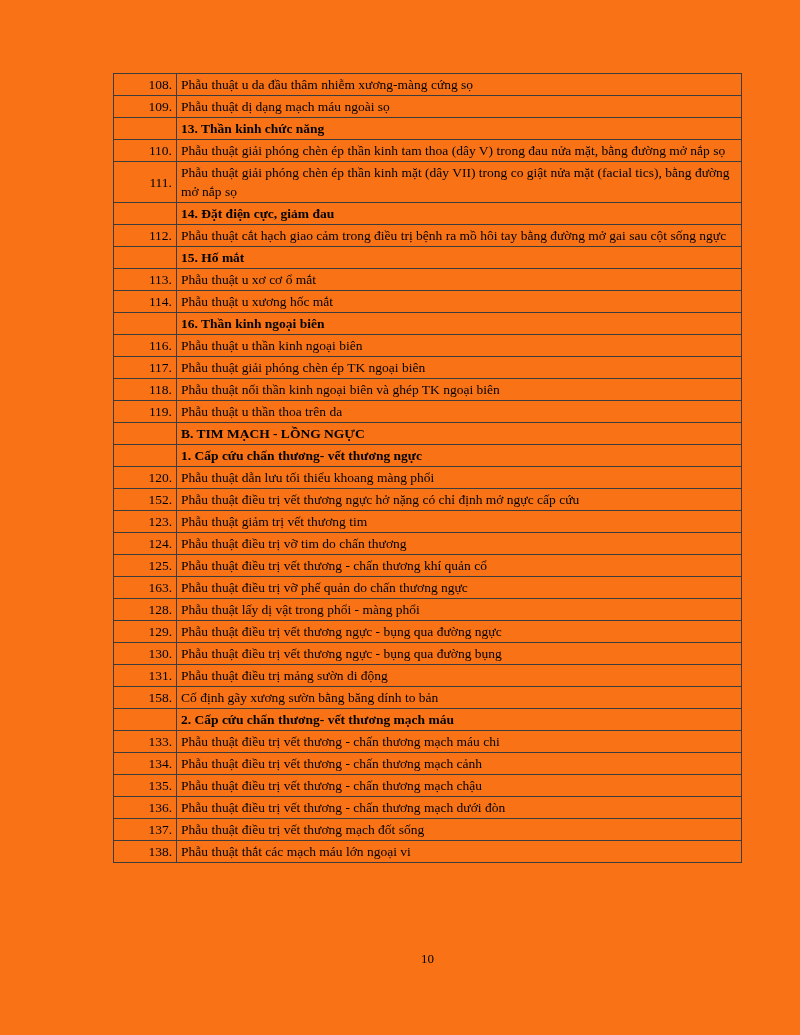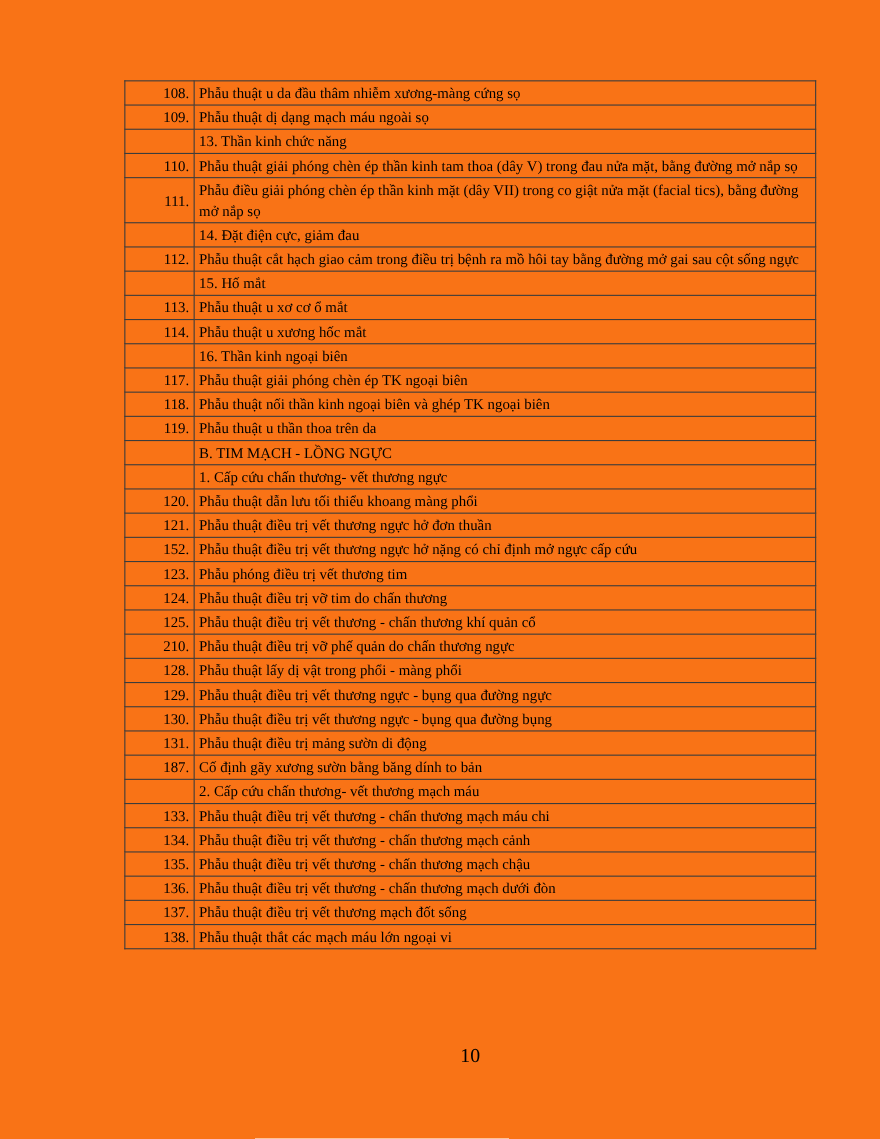--- a/index.html
+++ b/index.html
@@ -36,29 +36,29 @@
   }
   td.num {
     width: 63px;
     text-align: right;
     padding-right: 4px;
   }
   td.desc {
     padding-left: 7px;
   }
   td.desc.section {
-    font-weight: normal;
+    font-weight: bold;
   }
   .footer {
     position: absolute;
     left: 113px;
     top: 951px;
     width: 629px;
     text-align: center;
-    font-size: 18px;
+    font-size: 13px;
     line-height: 16px;
     color: #000000;
   }
 </style>
 </head>
 <body>
 
 <div class="page">
   <table class="proc-table">
     <tbody>
@@ -73,21 +73,21 @@
         <tr>
           <td class="num"></td>
           <td class="desc section">13. Thần kinh chức năng</td>
         </tr>
         <tr>
           <td class="num">110.</td>
           <td class="desc">Phẫu thuật giải phóng chèn ép thần kinh tam thoa (dây V) trong đau nửa mặt, bằng đường mở nắp sọ</td>
         </tr>
         <tr>
           <td class="num">111.</td>
-          <td class="desc">Phẫu điều giải phóng chèn ép thần kinh mặt (dây VII) trong co giật nửa mặt (facial tics), bằng đường mở nắp sọ</td>
+          <td class="desc">Phẫu thuật giải phóng chèn ép thần kinh mặt (dây VII) trong co giật nửa mặt (facial tics), bằng đường mở nắp sọ</td>
         </tr>
         <tr>
           <td class="num"></td>
           <td class="desc section">14. Đặt điện cực, giảm đau</td>
         </tr>
         <tr>
           <td class="num">112.</td>
           <td class="desc">Phẫu thuật cắt hạch giao cảm trong điều trị bệnh ra mồ hôi tay bằng đường mở gai sau cột sống ngực</td>
         </tr>
         <tr>
@@ -100,20 +100,24 @@
         </tr>
         <tr>
           <td class="num">114.</td>
           <td class="desc">Phẫu thuật u xương hốc mắt</td>
         </tr>
         <tr>
           <td class="num"></td>
           <td class="desc section">16. Thần kinh ngoại biên</td>
         </tr>
         <tr>
+          <td class="num">116.</td>
+          <td class="desc">Phẫu thuật u thần kinh ngoại biên</td>
+        </tr>
+        <tr>
           <td class="num">117.</td>
           <td class="desc">Phẫu thuật giải phóng chèn ép TK ngoại biên</td>
         </tr>
         <tr>
           <td class="num">118.</td>
           <td class="desc">Phẫu thuật nối thần kinh ngoại biên và ghép TK ngoại biên</td>
         </tr>
         <tr>
           <td class="num">119.</td>
           <td class="desc">Phẫu thuật u thần thoa trên da</td>
@@ -124,61 +128,57 @@
         </tr>
         <tr>
           <td class="num"></td>
           <td class="desc section">1. Cấp cứu chấn thương- vết thương ngực</td>
         </tr>
         <tr>
           <td class="num">120.</td>
           <td class="desc">Phẫu thuật dẫn lưu tối thiểu khoang màng phổi</td>
         </tr>
         <tr>
-          <td class="num">121.</td>
-          <td class="desc">Phẫu thuật điều trị vết thương ngực hở đơn thuần</td>
-        </tr>
-        <tr>
           <td class="num">152.</td>
           <td class="desc">Phẫu thuật điều trị vết thương ngực hở nặng có chỉ định mở ngực cấp cứu</td>
         </tr>
         <tr>
           <td class="num">123.</td>
-          <td class="desc">Phẫu phóng điều trị vết thương tim</td>
+          <td class="desc">Phẫu thuật giảm trị vết thương tim</td>
         </tr>
         <tr>
           <td class="num">124.</td>
           <td class="desc">Phẫu thuật điều trị vỡ tim do chấn thương</td>
         </tr>
         <tr>
           <td class="num">125.</td>
           <td class="desc">Phẫu thuật điều trị vết thương - chấn thương khí quản cổ</td>
         </tr>
         <tr>
-          <td class="num">210.</td>
+          <td class="num">163.</td>
           <td class="desc">Phẫu thuật điều trị vỡ phế quản do chấn thương ngực</td>
         </tr>
         <tr>
           <td class="num">128.</td>
           <td class="desc">Phẫu thuật lấy dị vật trong phổi - màng phổi</td>
         </tr>
         <tr>
           <td class="num">129.</td>
           <td class="desc">Phẫu thuật điều trị vết thương ngực - bụng qua đường ngực</td>
         </tr>
         <tr>
           <td class="num">130.</td>
           <td class="desc">Phẫu thuật điều trị vết thương ngực - bụng qua đường bụng</td>
         </tr>
         <tr>
           <td class="num">131.</td>
           <td class="desc">Phẫu thuật điều trị mảng sườn di động</td>
         </tr>
         <tr>
-          <td class="num">187.</td>
+          <td class="num">158.</td>
           <td class="desc">Cố định gãy xương sườn bằng băng dính to bản</td>
         </tr>
         <tr>
           <td class="num"></td>
           <td class="desc section">2. Cấp cứu chấn thương- vết thương mạch máu</td>
         </tr>
         <tr>
           <td class="num">133.</td>
           <td class="desc">Phẫu thuật điều trị vết thương - chấn thương mạch máu chi</td>
         </tr>

